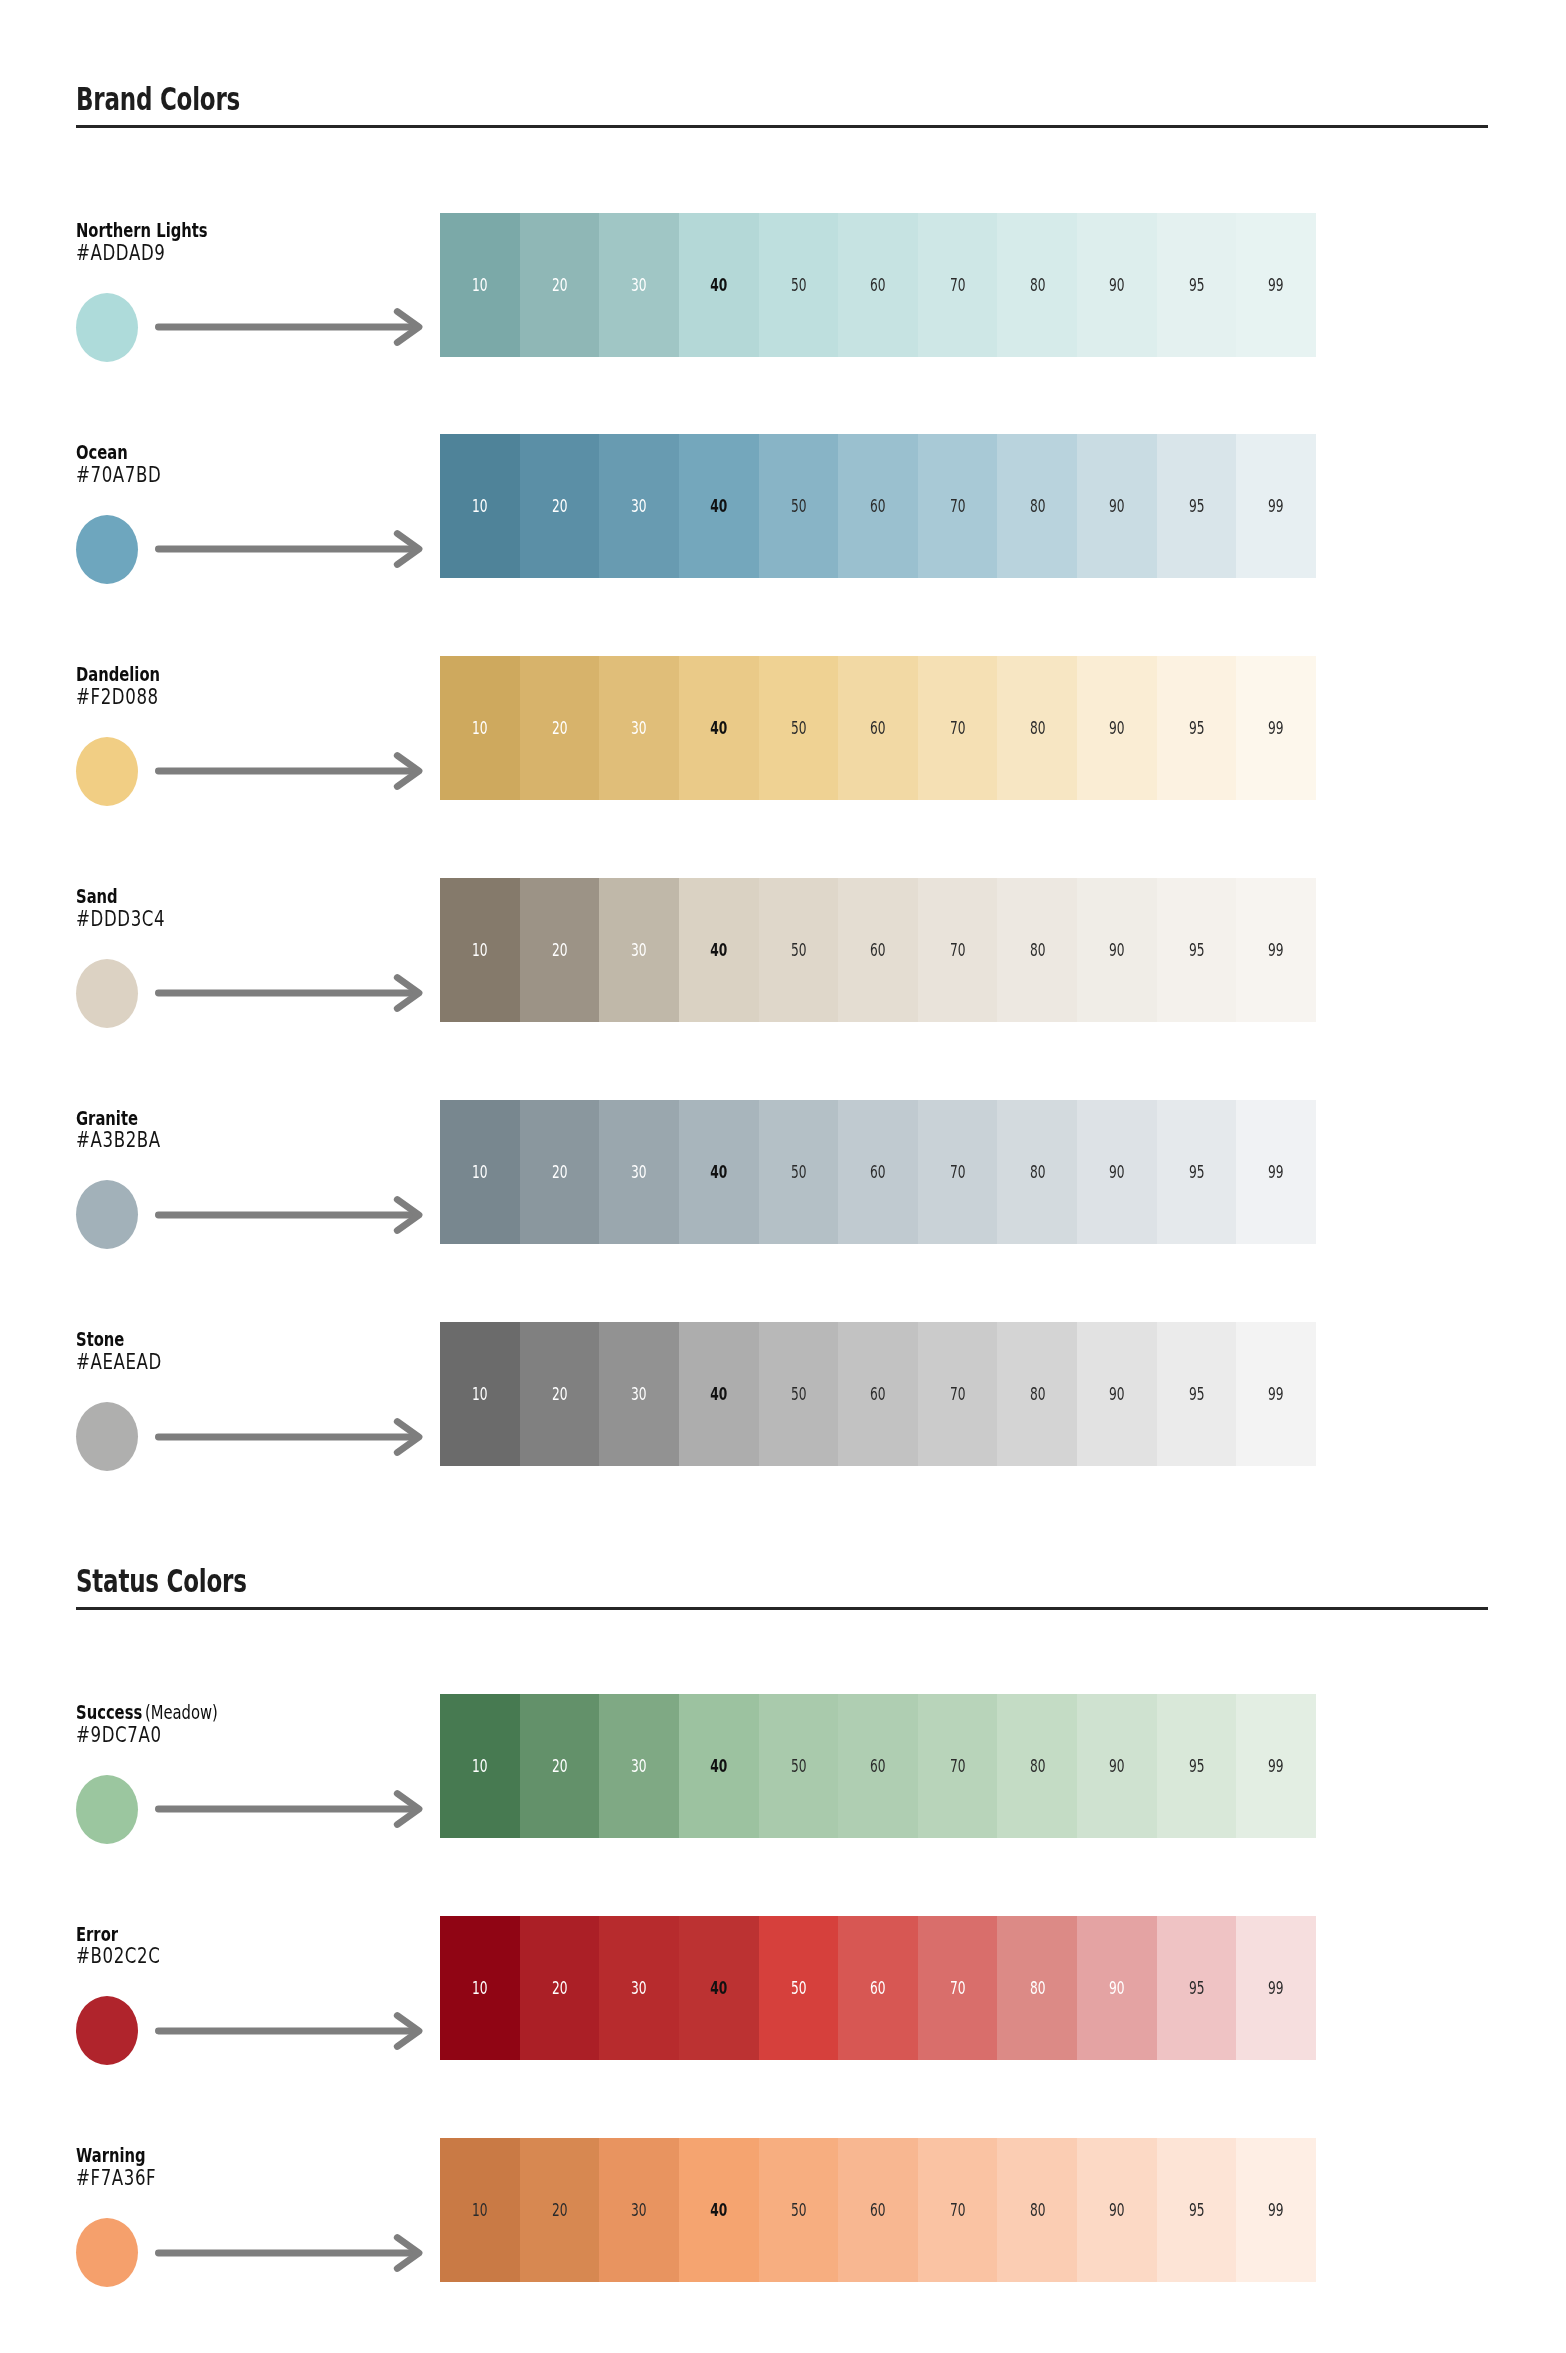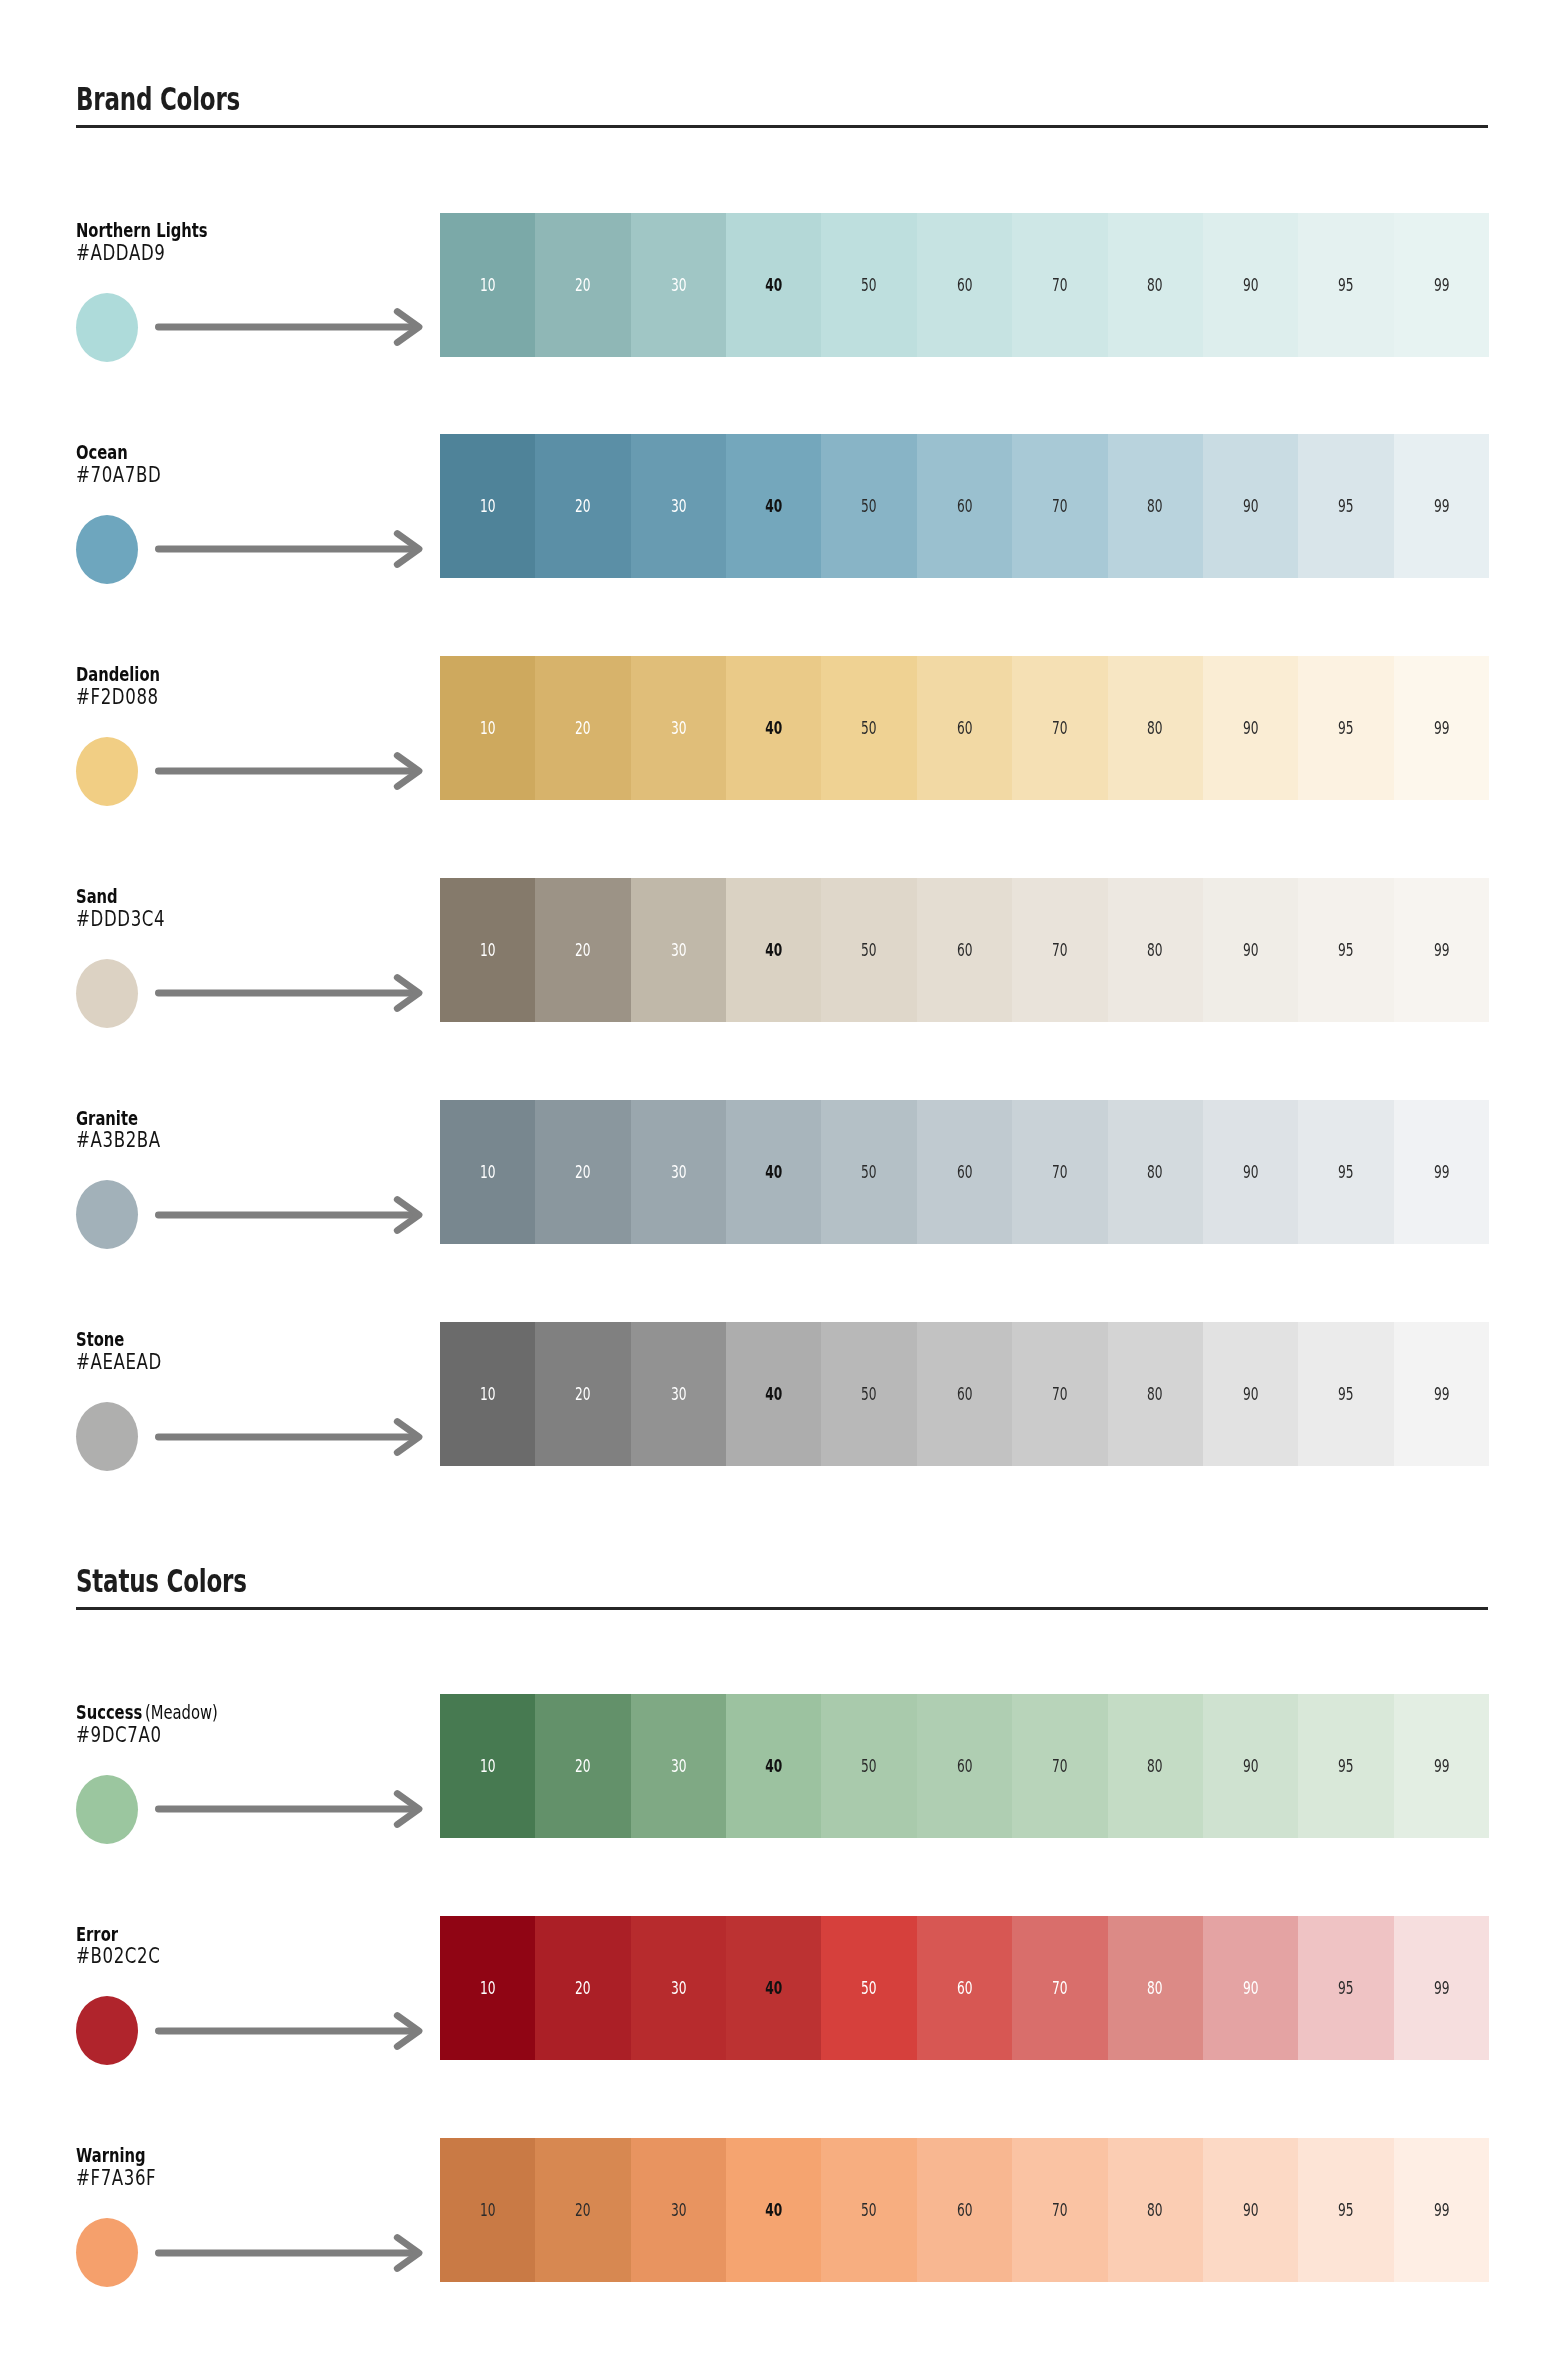--- a/index.html
+++ b/index.html
@@ -81,21 +81,21 @@
     height: 69px;
     border-radius: 50%;
   }
 
   .row-arrow { position: absolute; left: 154px; }
 
   
   .ramp {
     position: absolute;
     left: 440px;
-    width: 1049px;
+    width: 876px;
     display: flex;
   }
   .step {
     flex: 1 1 0;
     display: flex;
     align-items: center;
     justify-content: center;
     position: relative;
   }
   .step-label {

